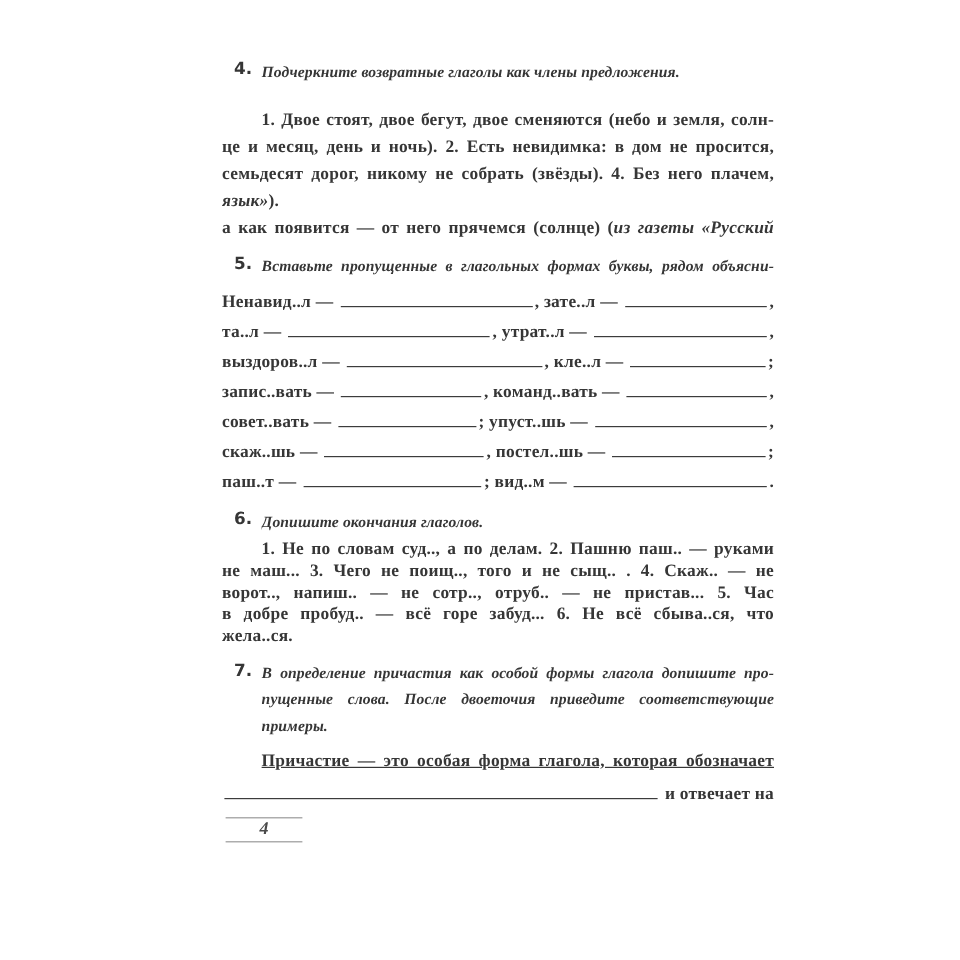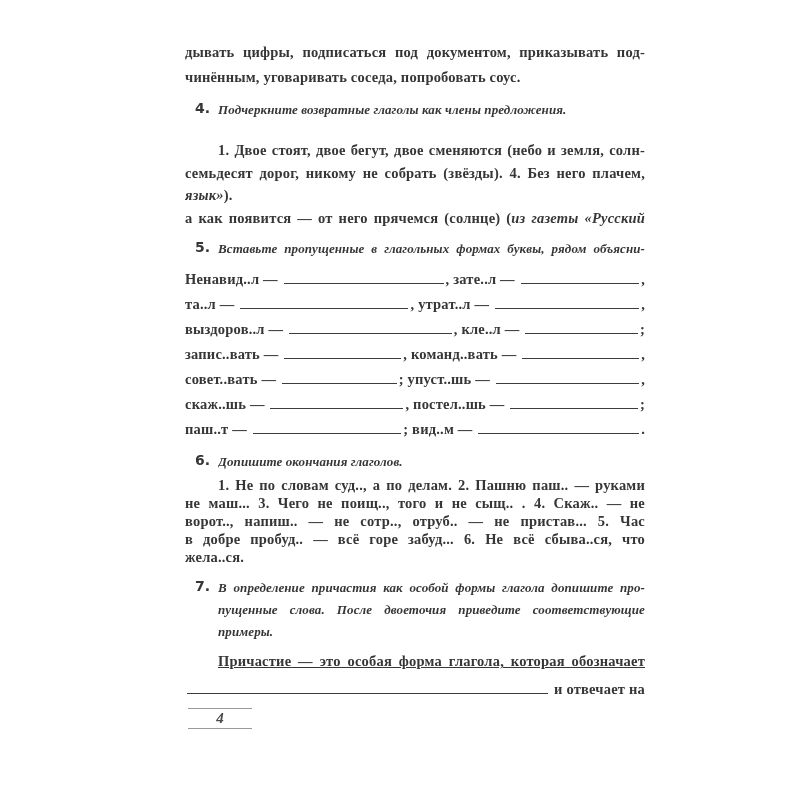--- a/index.html
+++ b/index.html
@@ -45,34 +45,31 @@
   .pagenum{
     font-style:italic;font-size:15px;line-height:19px;color:#4a4a4a;
     font-weight:600;
   }
 </style>
 </head>
 <body>
 
 <div class="page">
 
-  <div class="intro bodytext">
-      <div class="line j">дывать цифры, подписаться под документом, приказывать под-</div>
-      <div class="line">чинённым, уговаривать соседа, попробовать соус.</div>
-    </div>
 
   <div class="ex ex4head">
     <span class="exnum">4.</span>
     <div class="instr">
         <div class="line">Подчеркните возвратные глаголы как члены предложения.</div>
       </div>
   </div>
 
   <div class="bodytext ex4text indent">
       <div class="line j">1. Двое стоят, двое бегут, двое сменяются (небо и земля, солн-</div>
+      <div class="line j">це и месяц, день и ночь). 2. Есть невидимка: в дом не просится,</div>
       <div class="line j">семьдесят дорог, никому не собрать (звёзды). 4. Без него плачем,</div>
       <div class="line"><span class="it">язык»</span><span>).</span></div>
       <div class="line j"><span>а как появится — от него прячемся (солнце) (</span><span class="it">из газеты «Русский</span></div>
     </div>
 
   <div class="ex ex5head">
     <span class="exnum">5.</span>
     <div class="instr">
         <div class="line j">Вставьте пропущенные в глагольных формах буквы, рядом объясни-</div>
       </div>

